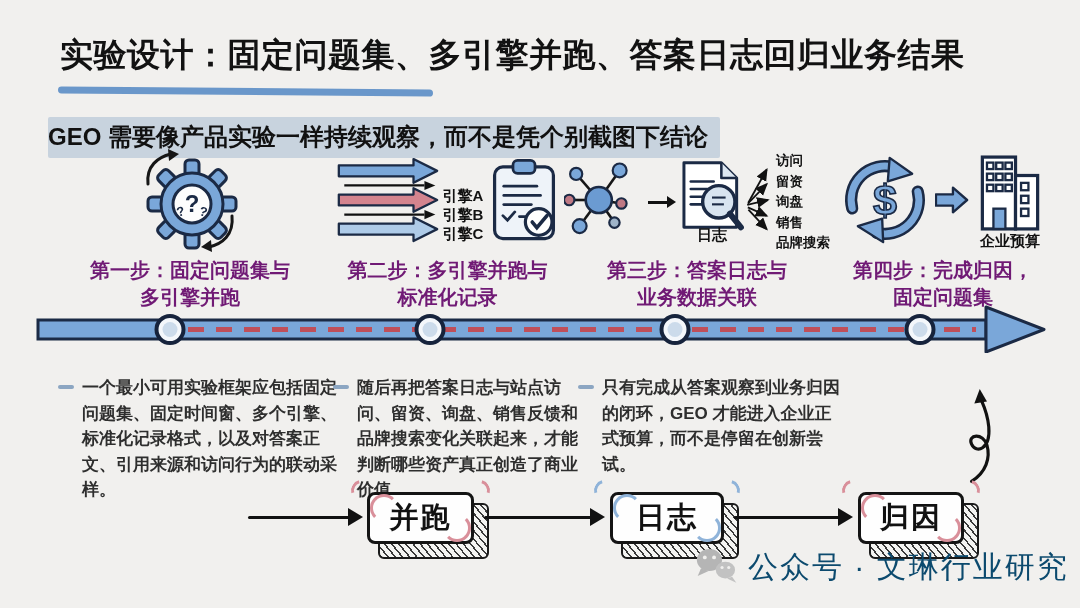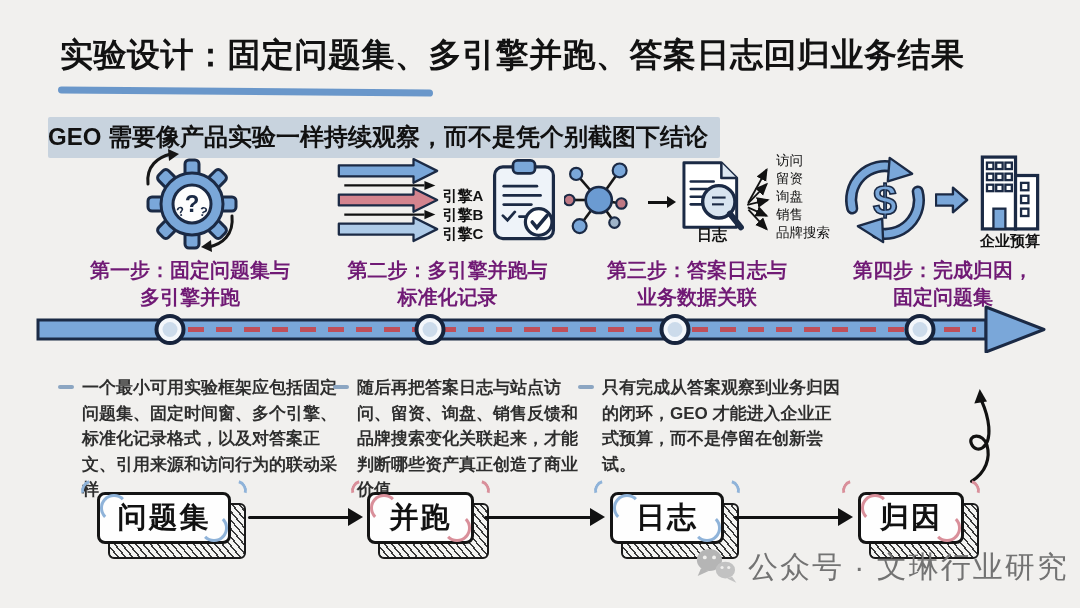--- a/index.html
+++ b/index.html
@@ -23,21 +23,21 @@
 
   .engine-labels { display:flex; flex-direction:column; justify-content:flex-end; height:84px; font-size:15px; font-weight:700; margin-left:4px; white-space:nowrap; }
   .clipboard { margin-left:7px; }
 
   .mini-arrow { position:relative; width:20px; height:3px; background:#111; margin:0 10px 0 4px; flex:none; }
   .mini-arrow::after { content:""; position:absolute; right:-8px; top:-5px; border-left:9px solid #111; border-top:6.5px solid transparent; border-bottom:6.5px solid transparent; }
 
   .doc-block, .building-block { display:flex; flex-direction:column; align-items:center; flex:none; }
   .log-label { font-size:15px; font-weight:700; margin-top:-5px; }
   .budget-label { font-size:15px; font-weight:700; margin-top:-1px; white-space:nowrap; }
-  .outputs { display:flex; flex-direction:column; justify-content:flex-start; height:100px; font-size:13.5px; font-weight:400; white-space:nowrap; margin-left:2px; }
+  .outputs { display:flex; flex-direction:column; justify-content:space-between; height:100px; font-size:13.5px; font-weight:700; white-space:nowrap; margin-left:2px; }
 
   .timeline { position:absolute; left:36px; top:305px; }
 
   .bullet { position:absolute; top:352px; display:flex;margin-top:23px; }
   #bullet1 { left:58px;  width:284px; }
   #bullet2 { left:333px; width:252px; }
   #bullet3 { left:578px; width:268px; }
   .bullet-dash { flex:none; width:16px; height:4px; background:#8ca6c2; border-radius:2px; margin:10px 8px 0 0; }
   .bullet-text { font-size:17px; font-weight:700; color:#2e2e2e; line-height:1.5; }
 
@@ -67,21 +67,21 @@
   .flow-item.red .tick.l { border-left-color:#d98f9a; }
   .flow-item.red .tick.r { border-right-color:#d98f9a; }
 
   .flow-arrow { position:absolute; top:516px; height:3px; background:#111; border-radius:2px; }
   #fa1 { left:248px; width:102px; }
   #fa2 { left:484px; width:108px; }
   #fa3 { left:734px; width:106px; }
   .flow-arrow::after { content:""; position:absolute; right:-13px; top:-8px; border-left:15px solid #111; border-top:9.5px solid transparent; border-bottom:9.5px solid transparent; }
 
   .watermark { position:absolute; left:696px; top:546px; display:flex; align-items:center; gap:10px; }
-  .watermark-text { font-size:30px; color:#737373; letter-spacing:2px; white-space:nowrap; }
+  .watermark-text { font-size:30px; color:#0c4a6e; letter-spacing:2px; white-space:nowrap; }
 </style>
 </head>
 <body>
 
 <div id="canvas">
 
   <div class="page-title">实验设计：固定问题集、多引擎并跑、答案日志回归业务结果</div>
   <div class="title-underline"></div>
   <div class="subtitle">GEO 需要像产品实验一样持续观察，而不是凭个别截图下结论</div>
 
@@ -300,28 +300,20 @@
     <span class="bullet-text">只有完成从答案观察到业务归因的闭环，GEO 才能进入企业正式预算，而不是停留在创新尝试。</span>
   </div>
 
   <div class="squiggle">
     <svg width="58" height="100" viewBox="0 0 64 108">
       <path d="M26,104 C42,94 47,78 43,64 C39,50 21,52 26,63 C31,74 47,69 45,44 C44,33 41,24 37,15" fill="none" stroke="#111" stroke-width="3.5" stroke-linecap="round"></path>
       <polygon points="29,18 35,2 43,16" fill="#111"></polygon>
     </svg>
   </div>
 
-  <div class="flow-item blue" id="flow1">
-    <div class="box-shadow"></div>
-    <div class="box-face">问题集</div>
-    <span class="arc tl"></span>
-    <span class="arc br"></span>
-    <span class="tick l"></span>
-    <span class="tick r"></span>
-  </div>
   <div class="flow-arrow" id="fa1"></div>
   <div class="flow-item red" id="flow2">
     <div class="box-shadow"></div>
     <div class="box-face">并跑</div>
     <span class="arc tl"></span>
     <span class="arc br"></span>
     <span class="tick l"></span>
     <span class="tick r"></span>
   </div>
   <div class="flow-arrow" id="fa2"></div>

